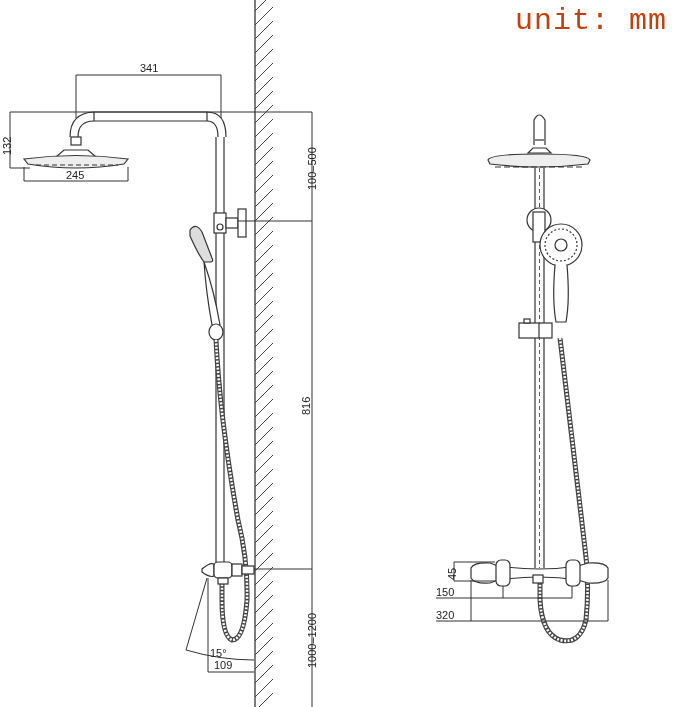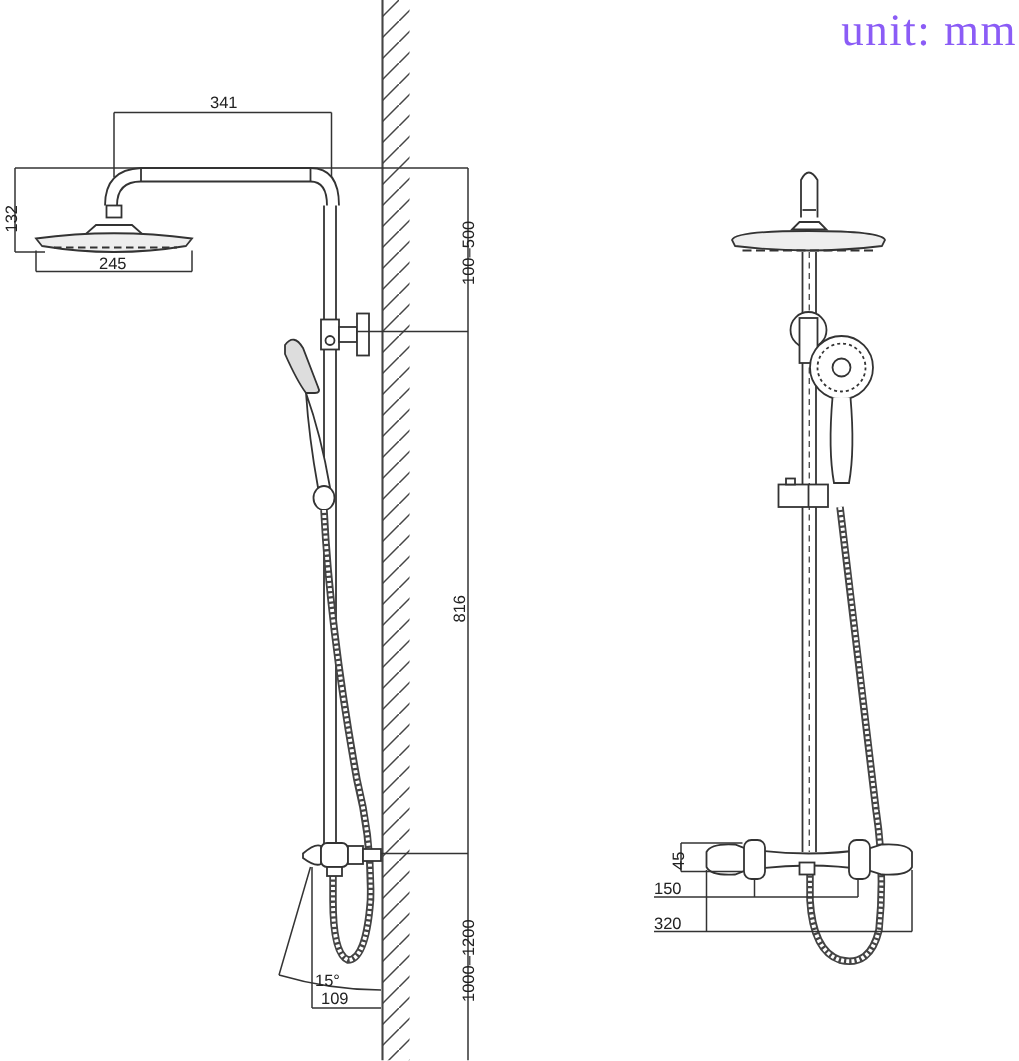--- a/index.html
+++ b/index.html
@@ -1,18 +1,18 @@
 <!DOCTYPE html>
 <html><head>
 <meta charset="utf-8">
 <style>
   html, body { margin:0; padding:0; background:#ffffff; }
   body { width:679px; height:707px; position:relative; overflow:hidden; font-family:"DejaVu Sans", sans-serif; }
   #canvas { position:absolute; left:0; top:0; width:679px; height:707px; }
-  .unit-label { position:absolute; right:1px; top:4px; font-family:Liberation Serif, serif; font-size:30px; color:#8b5cf6; letter-spacing:1px; }
+  .unit-label { position:absolute; right:12px; top:4px; font-family:Liberation Mono, monospace; font-size:30px; color:#c2410c; letter-spacing:1px; }
   svg text { font-family:"Liberation Sans", sans-serif; font-size:11px; fill:#222; }
 </style>
 </head>
 <body>
 
 <div class="unit-label">unit:  mm</div>
 
 <svg id="canvas" width="679" height="707" viewBox="0 0 679 707" xmlns="http://www.w3.org/2000/svg">
   <defs>
     <pattern id="hatch" width="14" height="14" patternUnits="userSpaceOnUse">

